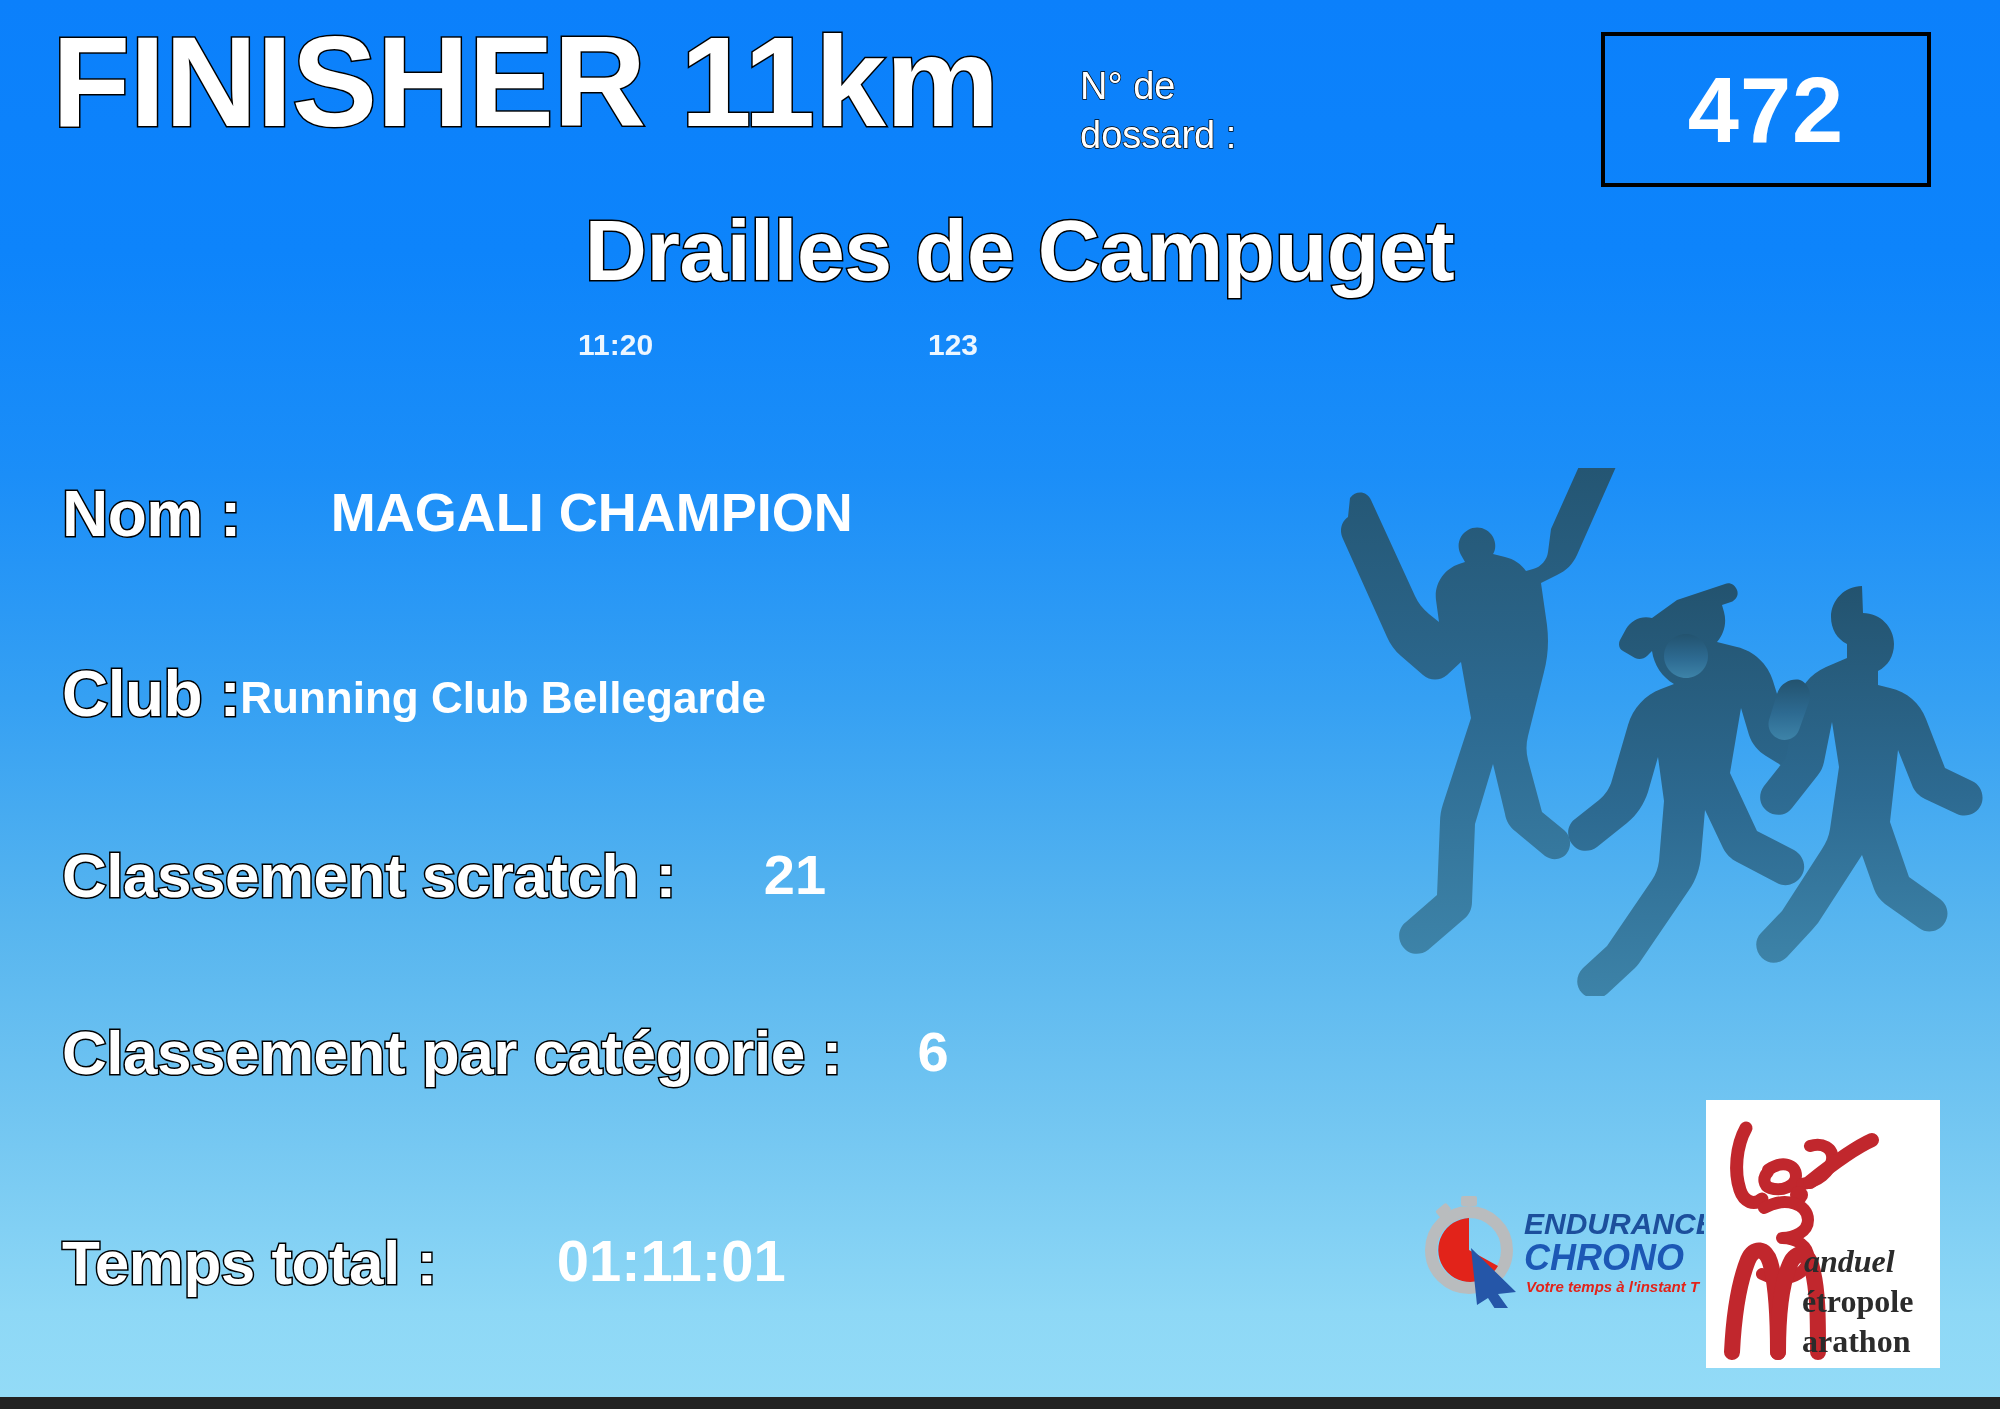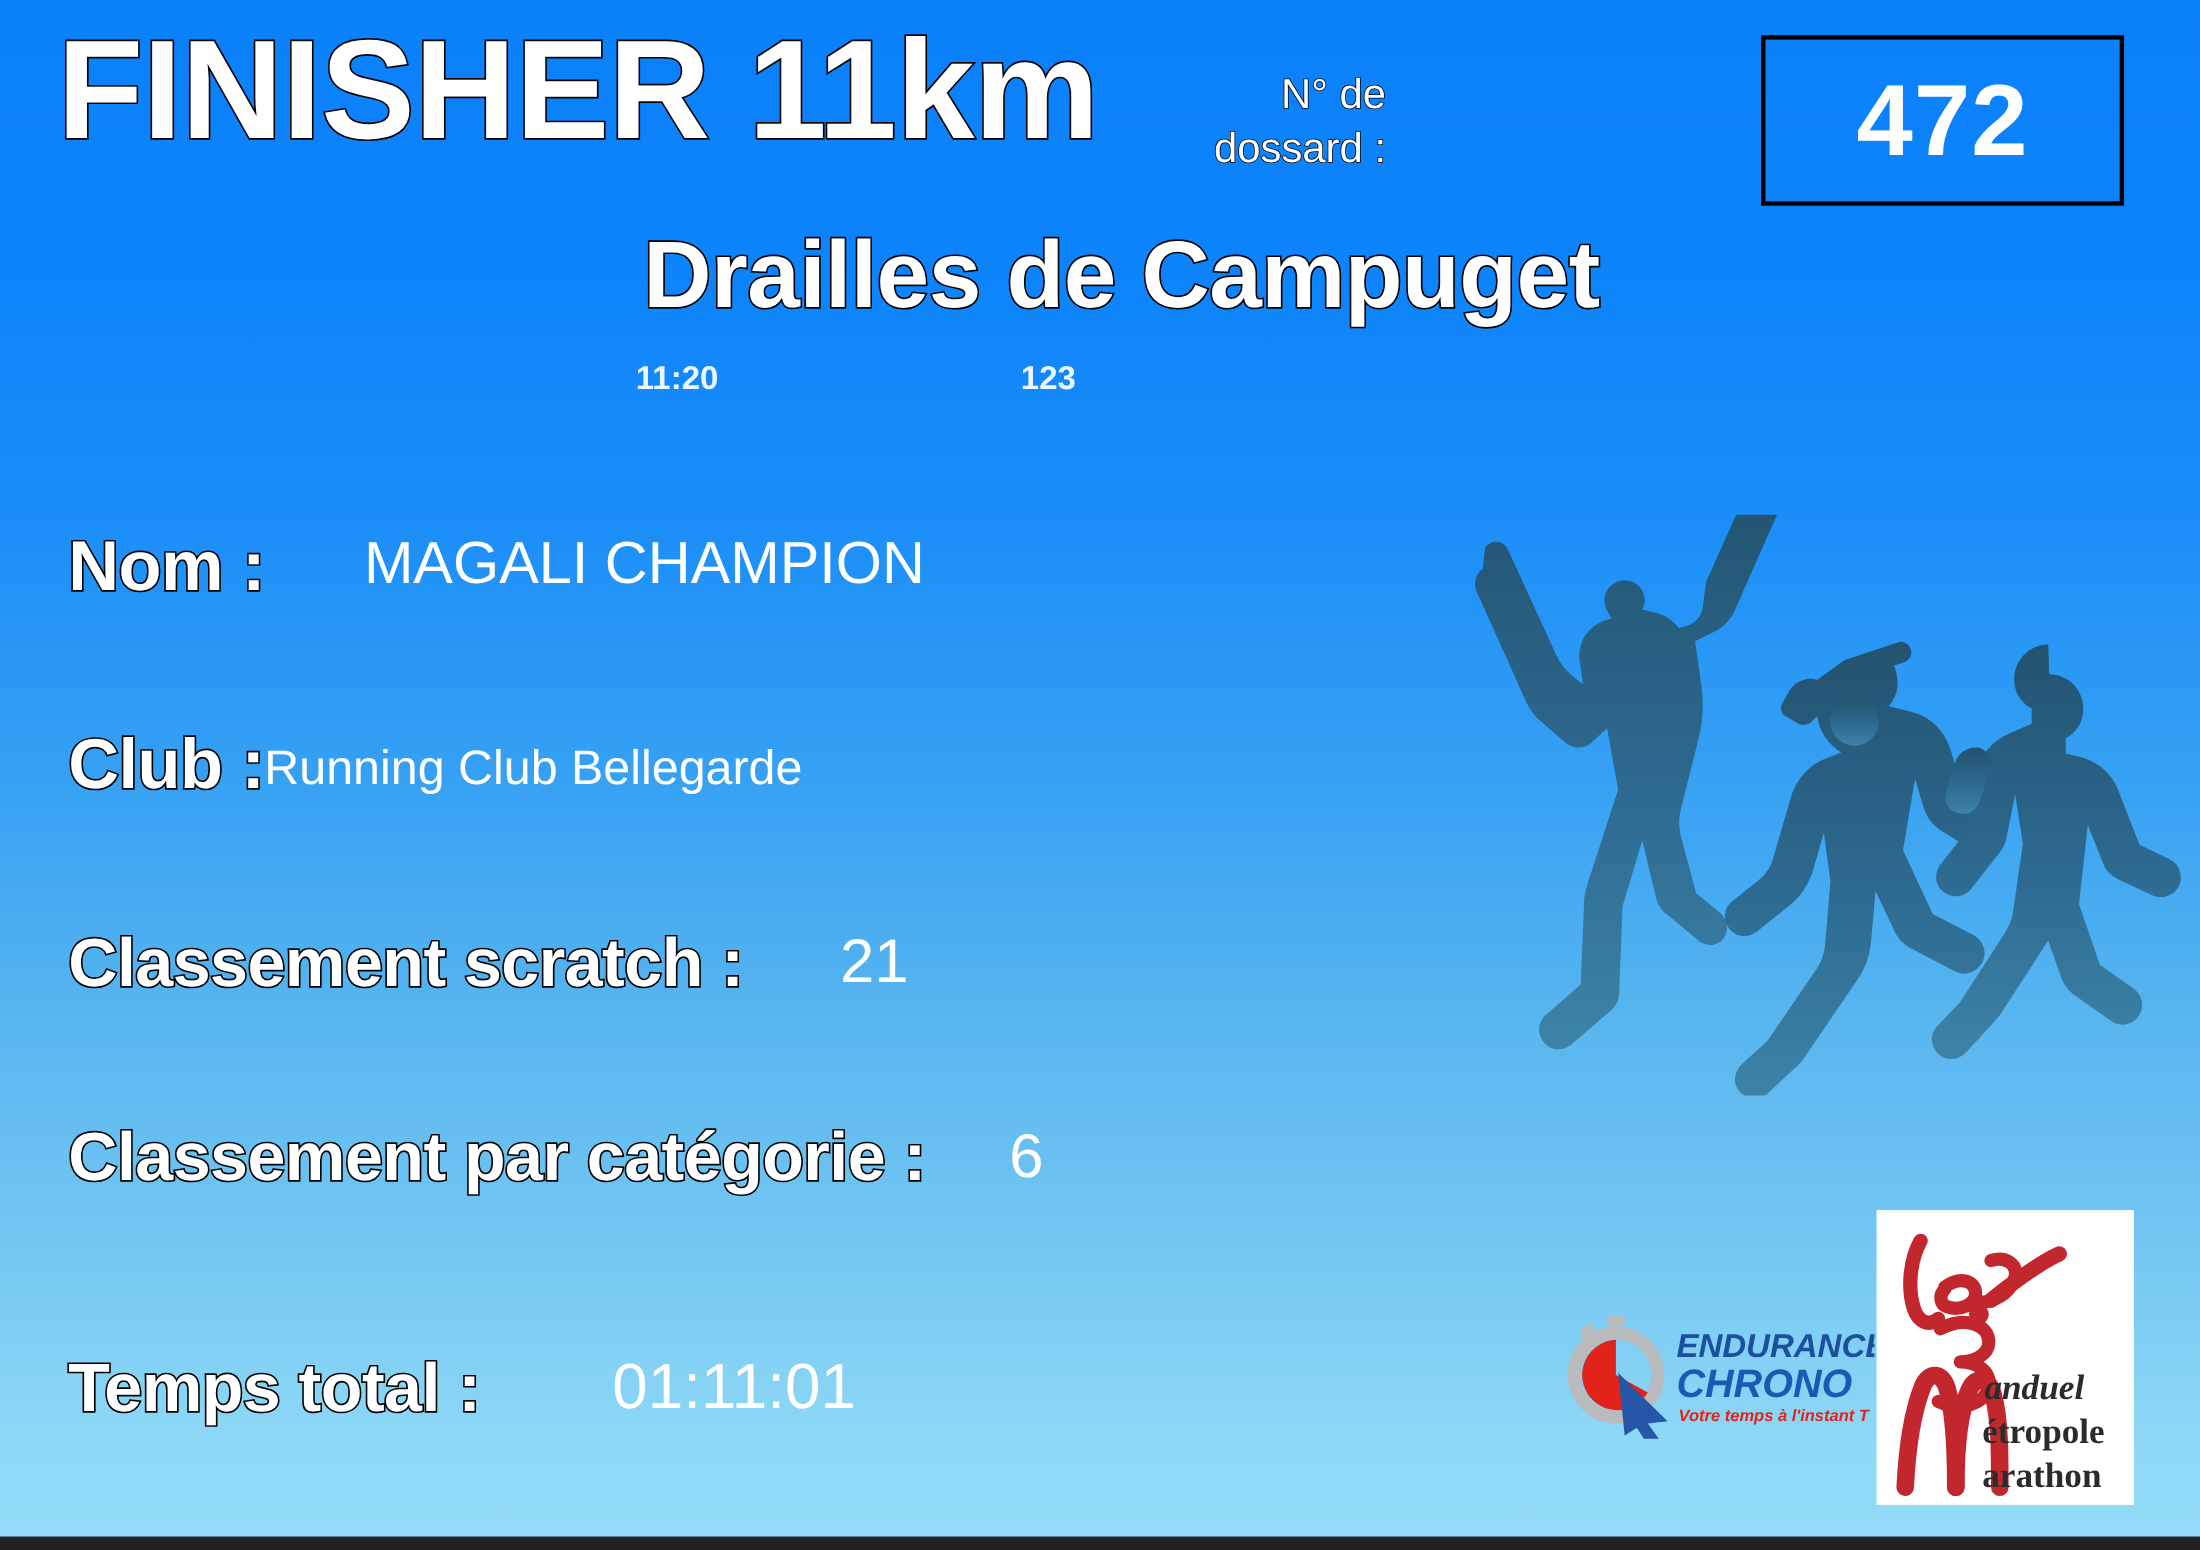--- a/index.html
+++ b/index.html
@@ -31,39 +31,39 @@
     -webkit-text-stroke: 3px #000000;
     paint-order: stroke fill;
     font-weight: 700;
     white-space: nowrap;
     letter-spacing: -0.5px;
   }
 
   
   .value {
     color: #ffffff;
-    font-weight: 400;
+    font-weight: 700;
     white-space: nowrap;
   }
 
   
   #title {
     position: absolute;
     left: 52px;
     top: 18px;
     font-size: 128px;
     line-height: 1.0;
   }
 
   #bib-label {
     position: absolute;
     left: 1080px;
     top: 62px;
     width: 180px;
-    text-align: right;
+    text-align: left;
     font-size: 38px;
     line-height: 1.28;
     color: #ffffff;
     -webkit-text-stroke: 1.4px #000;
     paint-order: stroke fill;
     font-weight: 400;
   }
   #bib-label .l2 { display: block; }
 
   #bib-box {

